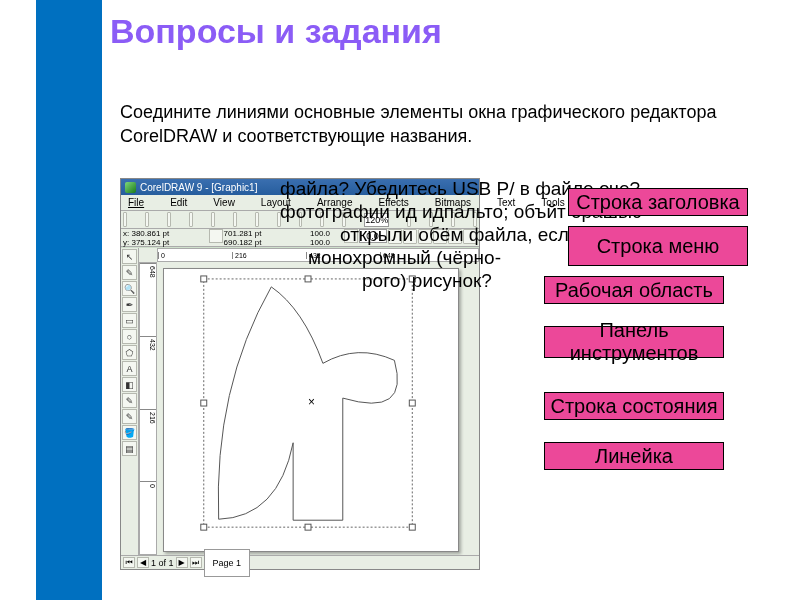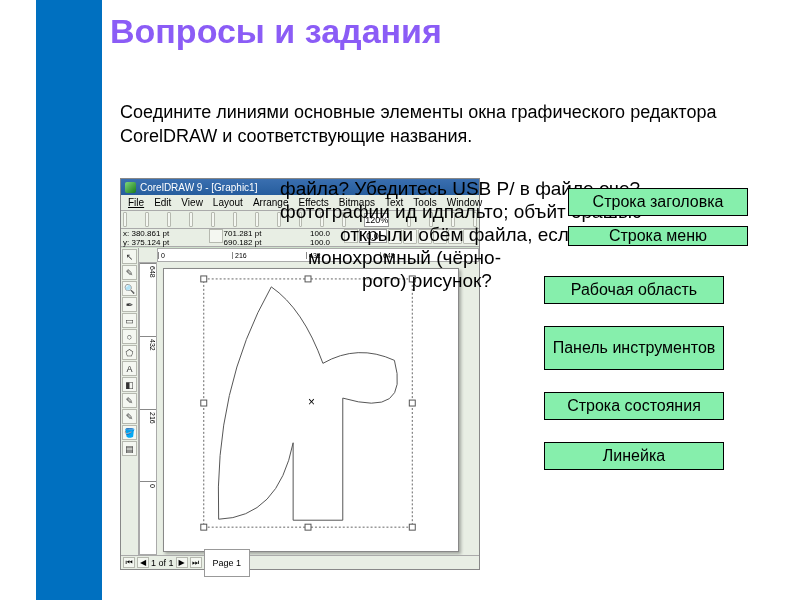--- a/index.html
+++ b/index.html
@@ -3,21 +3,21 @@
 <meta charset="utf-8">
 <style>
 *{box-sizing:border-box;margin:0;padding:0}
 body{width:800px;height:600px;background:#fff;font-family:Arial,sans-serif;position:relative;overflow:hidden}
 .blue-bar{position:absolute;left:36px;top:0;bottom:0;width:66px;background:#0070c0}
 .title{position:absolute;left:110px;top:12px;font-size:34px;font-weight:bold;color:#8b5cf6}
 .intro{position:absolute;left:120px;top:100px;width:640px;font-size:18px;color:#000;line-height:1.35}
 .app{position:absolute;left:120px;top:178px;width:360px;height:392px;background:#cfe0cc;border:1px solid #888;font-size:10px}
 .titlebar{height:16px;background:linear-gradient(#3a6fb0,#265d9d);color:#fff;font-size:10px;padding:1px 4px;display:flex;align-items:center;gap:4px}
 .titlebar .ic{width:11px;height:11px;background:linear-gradient(135deg,#7fd87a,#1a7a1a);border-radius:2px}
-.menubar{height:16px;background:#e8eee4;border-bottom:1px solid #aaa;display:flex;gap:0;padding:0 2px;font-size:10px;align-items:center}
+.menubar{height:16px;background:#e8eee4;border-bottom:1px solid #aaa;display:flex;gap:16px;padding:0 2px;font-size:10px;align-items:center}
 .menubar span{padding:0 5px;color:#000}
 .menubar span u{text-decoration:underline}
 .tb1,.tb2{height:18px;background:#e8eee4;border-bottom:1px solid #aaa;display:flex;align-items:center;gap:18px;padding:0 2px}
 .tbtn{width:15px;height:15px;background:#f4f7f1;border:1px solid #b6b9b0;border-radius:1px}
 .zoom{width:44px;height:14px;background:#fff;border:1px solid #999;font-size:9px;text-align:center;line-height:12px}
 .prop{height:18px;background:#e8eee4;border-bottom:1px solid #aaa;display:flex;font-size:9px;padding:0 2px;gap:1px}
 .coord{background:#e8eee4;width:92px;line-height:9px;font-size:8px}
 .spin{width:14px;height:14px;background:#f4f7f1;border:1px solid #b6b9b0}
 .bodyarea{position:absolute;top:69px;left:0;right:0;bottom:14px;display:flex}
 .toolbox{width:18px;background:#e8eee4;border-right:1px solid #aaa;display:flex;flex-direction:column;gap:1px;padding:1px}
@@ -25,21 +25,21 @@
 .work{flex:1;position:relative;background:#e8eee4}
 .hruler{position:absolute;top:0;left:18px;right:0;height:14px;background:#fff;border:1px solid #aaa;font-size:7px;display:flex;align-items:center;overflow:hidden}
 .hruler span{width:74px;border-left:1px solid #888;padding-left:2px}
 .vruler{position:absolute;left:0;top:14px;width:18px;bottom:0;background:#fff;border:1px solid #aaa;font-size:7px;display:flex;flex-direction:column}
 .vruler span{height:74px;border-top:1px solid #888;writing-mode:vertical-rl;padding-top:2px}
 .canvas{position:absolute;left:24px;top:20px;width:296px;height:284px;background:#fff;border:1px solid #888;box-shadow:2px 2px 3px rgba(0,0,0,.3)}
 .canvas svg{width:100%;height:100%}
 .pager{position:absolute;left:0;right:0;bottom:0;height:14px;background:#e8eee4;border-top:1px solid #aaa;display:flex;align-items:center;font-size:9px;gap:2px;padding:0 2px}
 .pgbtn{width:12px;height:11px;background:#f4f7f1;border:1px solid #b6b9b0;font-size:8px;text-align:center;line-height:9px}
 .overlay{position:absolute;font-size:19px;color:#000;white-space:nowrap;font-family:Arial}
-.lbl{position:absolute;border:1.5px solid #000;background:#86efac;font-size:16px;text-align:center;display:flex;align-items:center;justify-content:center;flex-direction:column;line-height:1.15}
+.lbl{position:absolute;border:1.5px solid #000;background:#ec4899;font-size:20px;text-align:center;display:flex;align-items:center;justify-content:center;flex-direction:column;line-height:1.15}
 </style>
 </head>
 <body>
 
 <div class="blue-bar"></div>
 <div class="title">Вопросы и задания</div>
 <div class="intro">Соедините линиями основные элементы окна графического редактора CorelDRAW и соответствующие названия.</div>
 
 <div class="app">
   <div class="titlebar">
@@ -152,19 +152,19 @@
   </div>
 </div>
 
 <div class="overlay" style="left:280px;top:178px">файла? Убедитесь USB Р/ в файле оче?</div>
 <div class="overlay" style="left:280px;top:201px">фотографии ид идпальто; объйт орашью</div>
 <div class="overlay" style="left:340px;top:224px">открыли обём файла, если это</div>
 <div class="overlay" style="left:308px;top:247px">монохромный (чёрно-</div>
 <div class="overlay" style="left:362px;top:270px">рого) рисунок?</div>
 
 <div class="lbl" style="left:568px;top:188px;width:180px;height:28px">Строка заголовка</div>
-<div class="lbl" style="left:568px;top:226px;width:180px;height:20px">Строка меню</div>
+<div class="lbl" style="left:568px;top:226px;width:180px;height:40px">Строка меню</div>
 <div class="lbl" style="left:544px;top:276px;width:180px;height:28px">Рабочая область</div>
-<div class="lbl" style="left:544px;top:326px;width:180px;height:44px">
+<div class="lbl" style="left:544px;top:326px;width:180px;height:32px">
     <span>Панель инструментов</span>
   </div>
 <div class="lbl" style="left:544px;top:392px;width:180px;height:28px">Строка состояния</div>
 <div class="lbl" style="left:544px;top:442px;width:180px;height:28px">Линейка</div>
 
 </body></html>

